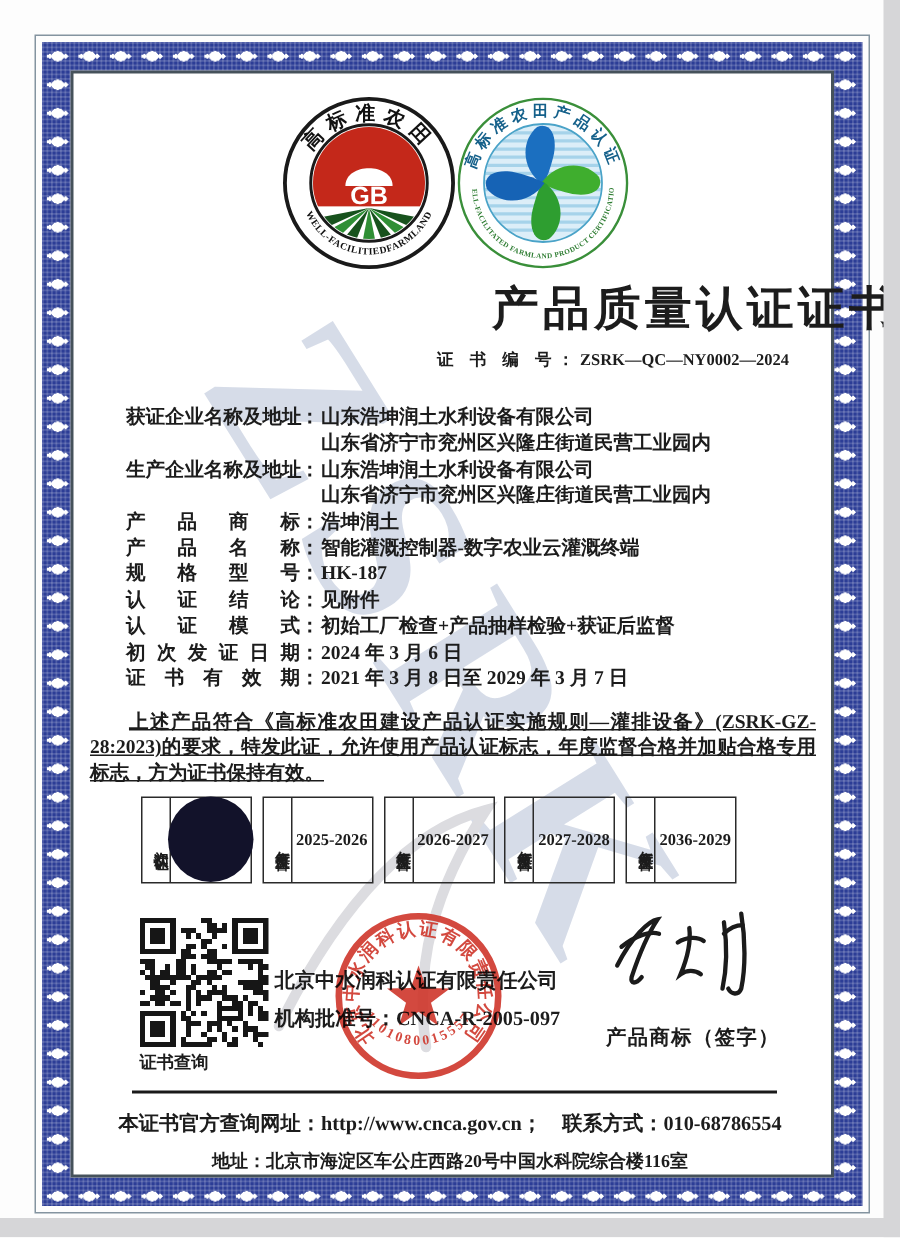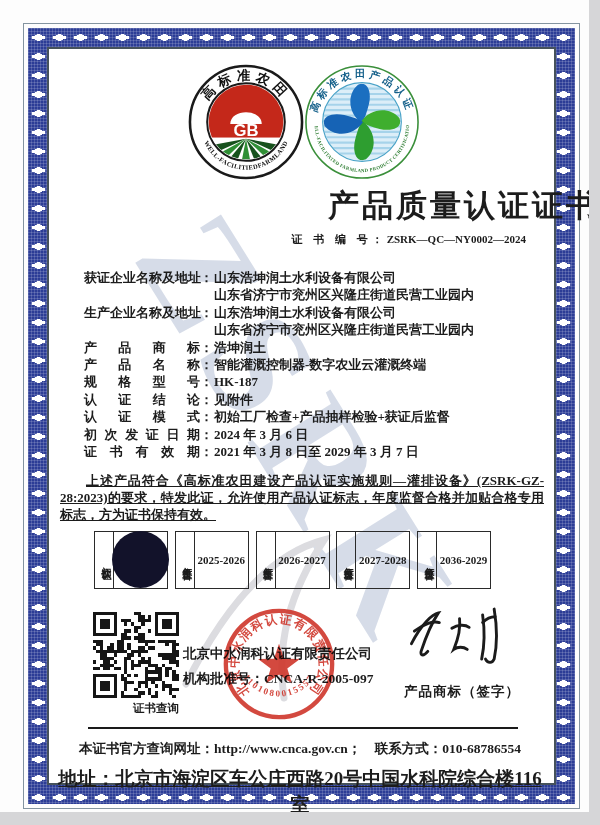--- a/index.html
+++ b/index.html
@@ -41,28 +41,28 @@
     line-height:17.2px;text-indent:2em;text-align:justify;text-decoration:underline;}
   
   .boxes{position:absolute;left:94px;top:531px;width:397px;display:flex;justify-content:space-between;z-index:3;}
   .sbox{position:relative;width:72px;height:56px;border:1.5px solid #2a2a2a;display:flex;background:transparent;}
   .sside{width:18px;border-right:1.2px solid #2a2a2a;writing-mode:vertical-rl;text-orientation:upright;
     font-size:10px;font-weight:700;text-align:center;letter-spacing:1px;padding-top:2px;}
   .syear{flex:1;display:flex;align-items:center;justify-content:center;font-size:11px;font-weight:700;}
   .ink{position:absolute;left:17px;top:-1px;width:57px;height:57px;border-radius:50%;background:#12122a;z-index:4;}
   
   .qrwrap{position:absolute;left:93px;top:612px;width:86px;height:86px;z-index:2;}
-  .qrcap{position:absolute;left:93px;top:701px;width:86px;text-align:right;font-size:11.5px;font-weight:700;}
+  .qrcap{position:absolute;left:93px;top:701px;width:86px;text-align:left;font-size:11.5px;font-weight:700;}
   .issuer{position:absolute;left:183px;top:641px;font-size:13.5px;font-weight:700;line-height:25px;z-index:2;}
   .stamp{position:absolute;left:221px;top:605px;z-index:4;mix-blend-mode:multiply;opacity:.9;}
   .sig{position:absolute;left:398px;top:601px;z-index:3;}
   .siglabel{position:absolute;left:404px;top:683px;font-size:13.5px;font-weight:700;letter-spacing:1px;}
   .rule{position:absolute;left:88px;top:727px;width:430px;height:2px;background:#1a1a1a;}
   .fline1{position:absolute;left:50px;right:50px;top:740px;text-align:center;font-size:13.5px;font-weight:700;}
-  .fline2{position:absolute;left:50px;right:50px;top:766px;text-align:center;font-size:19px;font-weight:700;text-decoration:underline;}
+  .fline2{position:absolute;left:50px;right:50px;top:766px;text-align:center;font-size:12px;font-weight:700;}
 </style>
 </head>
 <body>
 
 <div class="page">
 
   <div class="outerline"></div>
   <div class="band"></div>
   <div class="innerpaper" style="position:absolute;left:47px;top:47px;right:44px;bottom:40px;"></div>
 

